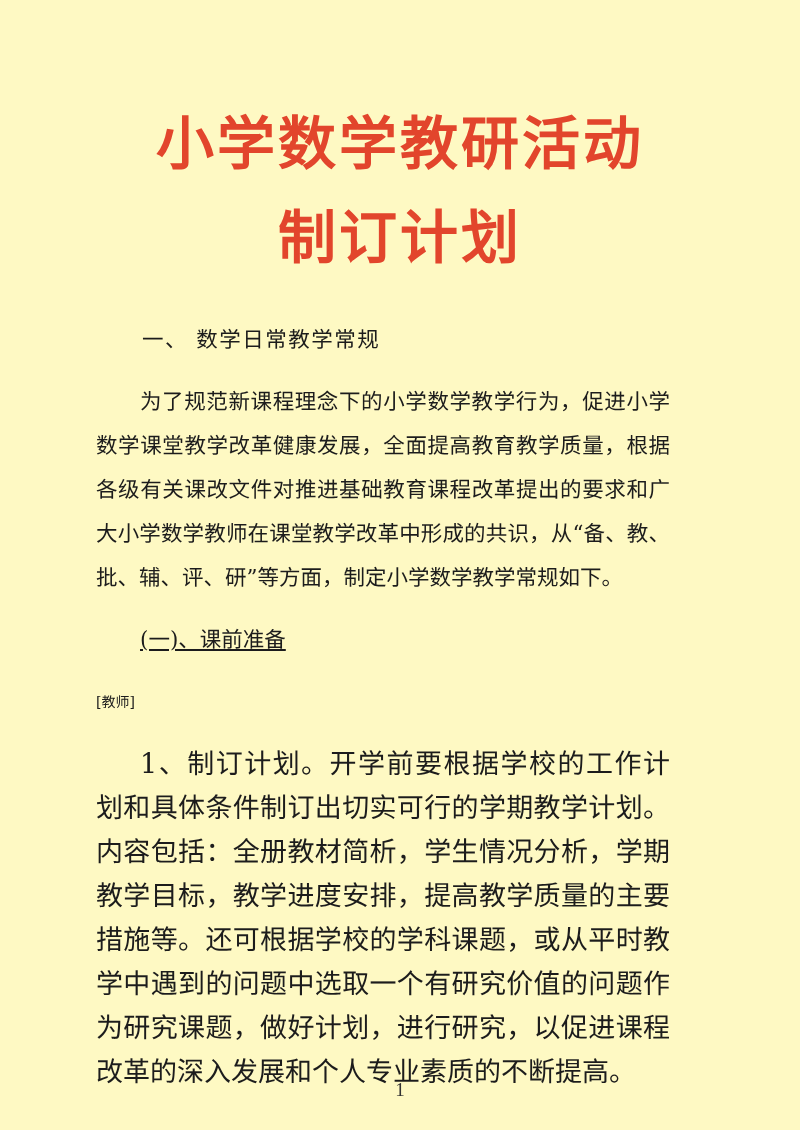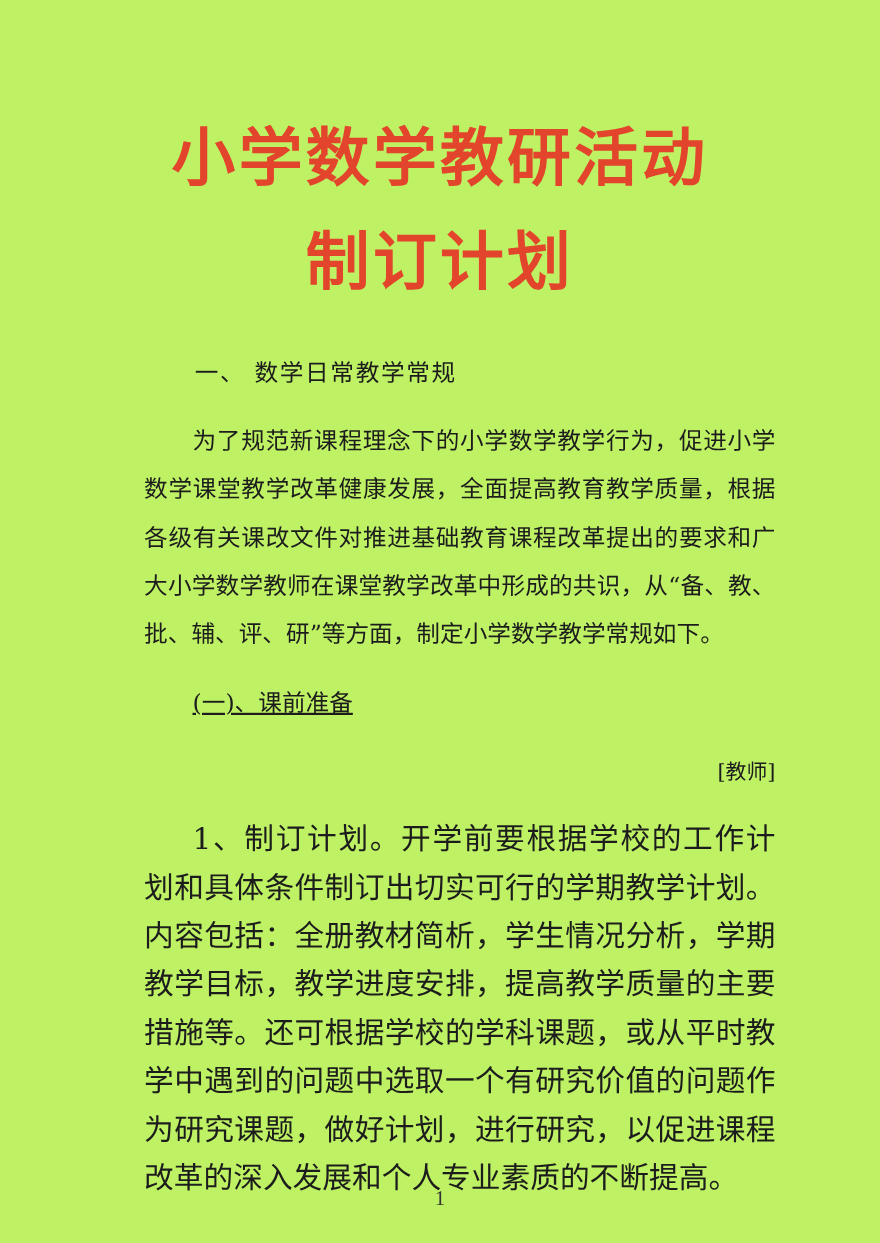--- a/index.html
+++ b/index.html
@@ -7,21 +7,21 @@
     margin: 0;
     padding: 0;
     background: #ffffff;
   }
 
   .page {
     position: relative;
     width: 800px;
     height: 1130px;
     margin: 0 auto;
-    background: #bef264;
+    background: #fef9c3;
     overflow: hidden;
     box-sizing: border-box;
     font-family: "Liberation Serif", "DejaVu Serif", serif;
   }
 
   
   .doc-title {
     padding-top: 98px;
     text-align: center;
     color: #e2452c;
@@ -33,21 +33,21 @@
     -webkit-font-smoothing: antialiased;
   }
   .doc-title .title-line {
     display: block;
     white-space: nowrap;
   }
 
   
   .body-area {
     position: absolute;
-    left: 131px;
+    left: 96px;
     top: 318px;
     width: 574px;
   }
 
   
   .section-heading {
     font-size: 21.5px;
     line-height: 44px;
     color: #1c1c1c;
     font-family: "DejaVu Serif", "Liberation Serif", serif;
@@ -74,27 +74,26 @@
     line-height: 44px;
     color: #1c1c1c;
     font-family: "DejaVu Serif", "Liberation Serif", serif;
     padding-left: 44px;
     margin: 0 0 18px 0;
     text-decoration: underline;
   }
 
   
   .bracket-label {
-    font-size: 19px;
+    font-size: 14px;
     line-height: 44px;
     color: #1c1c1c;
     font-family: "DejaVu Serif", "Liberation Serif", serif;
     padding-left: 0;
     margin: 0 0 18px 0;
-    text-align: right;
   }
 
   
   .item-para {
     font-size: 27px;
     line-height: 44px;
     color: #1c1c1c;
     font-family: "DejaVu Serif", "Liberation Serif", serif;
     text-indent: 44px;
     text-align: justify;

